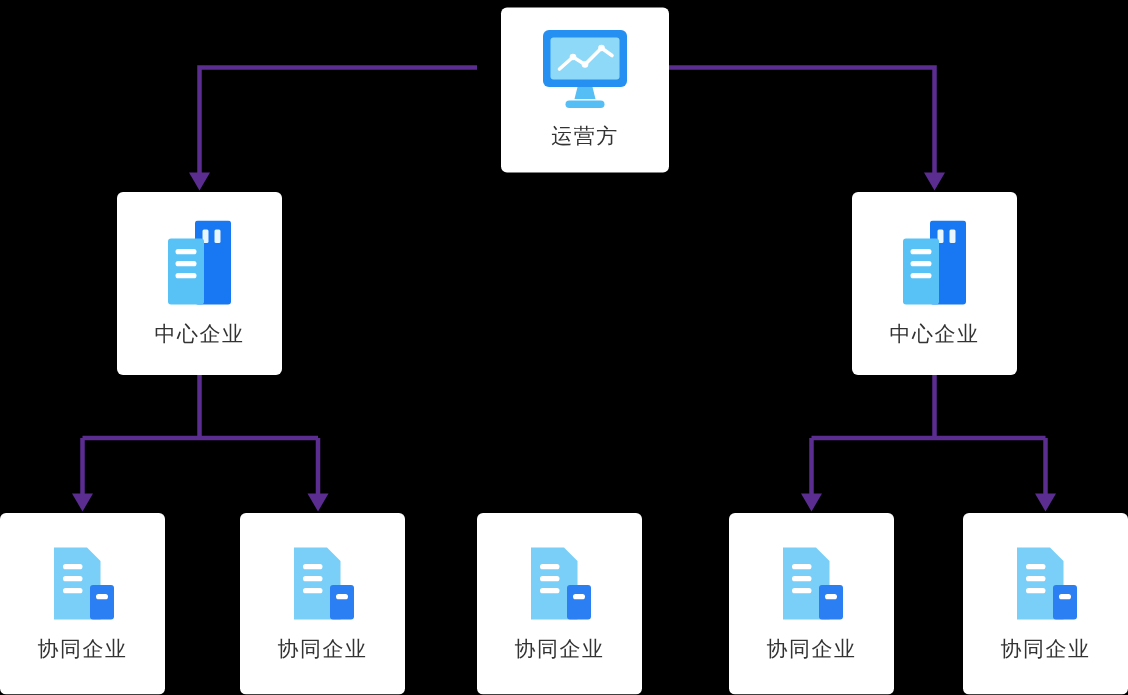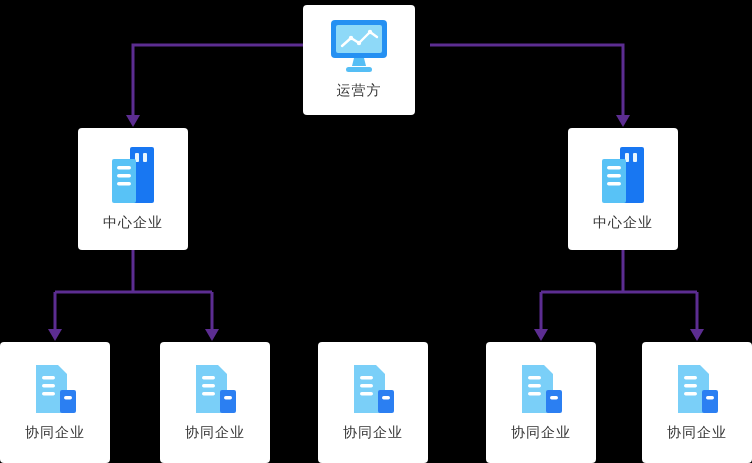--- a/index.html
+++ b/index.html
@@ -34,21 +34,21 @@
     justify-content: center;
   }
   .card .label {
     font-size: 14px;
     font-weight: 500;
     color: #333;
     letter-spacing: 1px;
     margin-top: 9px;
     white-space: nowrap;
   }
-  .root-card        { left: 303px; top: 5px;   width: 112px; height: 110px; text-align: center; }
+  .root-card        { left: 334px; top: 5px;   width: 112px; height: 110px; text-align: center; }
   .center-card-left { left: 78px;  top: 128px; width: 110px; height: 122px; }
   .center-card-right{ left: 568px; top: 128px; width: 110px; height: 122px; }
   .collab-card-1 { left: 0px;   top: 342px; width: 110px; height: 121px; }
   .collab-card-2 { left: 160px; top: 342px; width: 110px; height: 121px; }
   .collab-card-3 { left: 318px; top: 342px; width: 110px; height: 121px; }
   .collab-card-4 { left: 486px; top: 342px; width: 110px; height: 121px; }
   .collab-card-5 { left: 642px; top: 342px; width: 110px; height: 121px; }
 </style>
 </head>
 <body>

